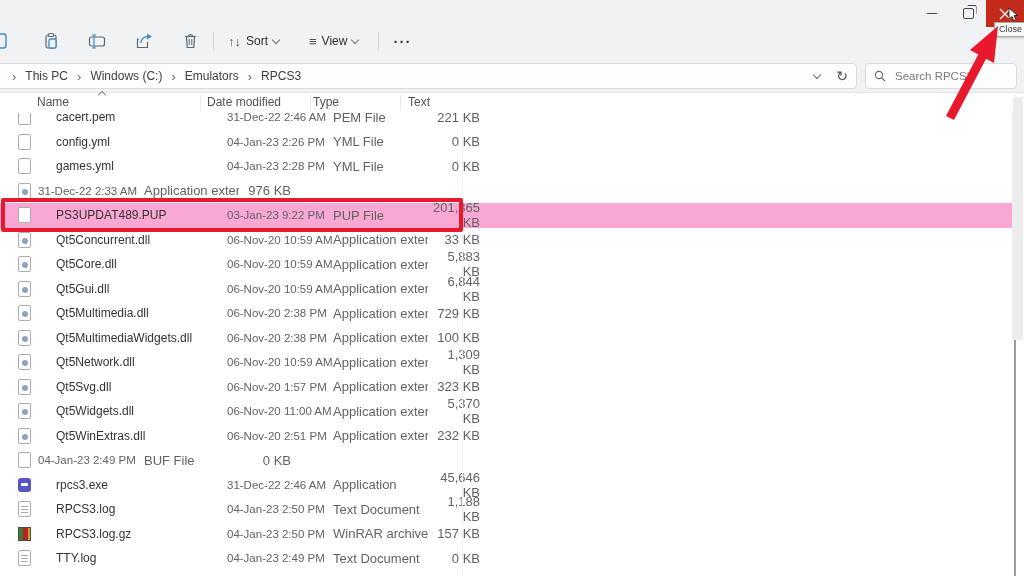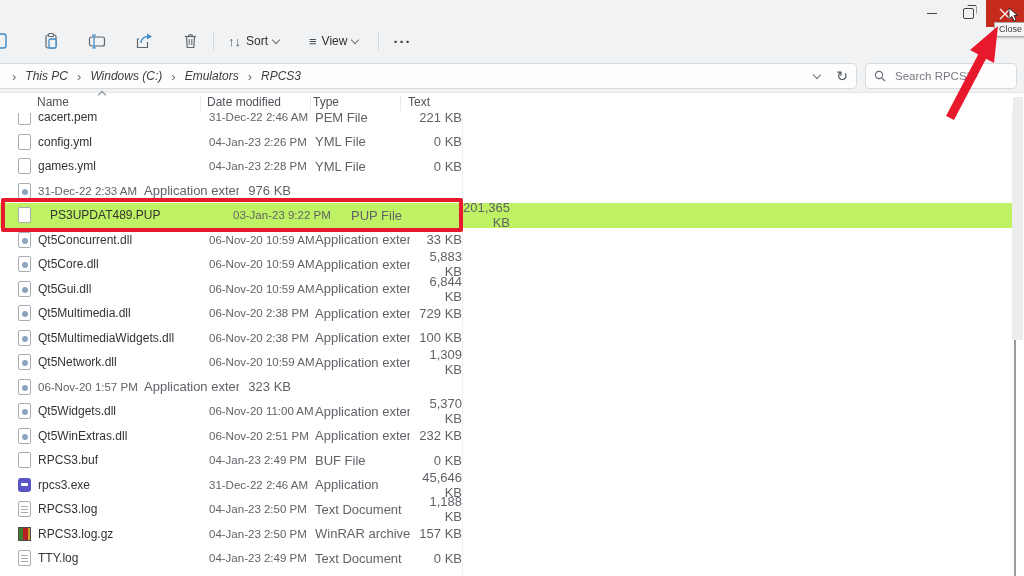--- a/index.html
+++ b/index.html
@@ -25,21 +25,21 @@
   .tb-btn{height:26px;display:flex;align-items:center;justify-content:center;padding:0 8px;color:#2f2f2f;font-size:12px;gap:5px;}
   .tb-sep{width:1px;height:18px;background:#d5d8da;margin:0 6px;}
   .tb-glyph{font-size:13px;color:#44505a;line-height:1;}
   .more-dots{font-size:15px;font-weight:bold;color:#3c3c3c;letter-spacing:1px;}
   .chev-down{width:5px;height:5px;border-left:1px solid #6e6e6e;border-bottom:1px solid #6e6e6e;transform:rotate(-45deg);margin-top:-3px;}
   svg.ticon{display:block;}
 
   
   .addressrow{position:absolute;left:0;top:62px;height:30px;width:1024px;}
   .addressbox{position:absolute;left:-6px;top:1px;width:863px;height:26px;background:#fdfdfd;border:1px solid #d8dbdd;border-radius:4px;box-sizing:border-box;display:flex;align-items:center;padding-left:10px;}
-  .crumb{font-size:12px;color:#3e3e3e;padding:0 2px;white-space:nowrap;font-style:italic;}
+  .crumb{font-size:12px;color:#3e3e3e;padding:0 2px;white-space:nowrap;}
   .crumb-sep{font-size:13px;color:#6d6d6d;padding:0 7px;}
   .addr-tools{position:absolute;right:8px;top:0;height:24px;display:flex;align-items:center;gap:16px;}
   .refresh-glyph{font-size:14px;color:#4e565c;}
   .searchbox{position:absolute;left:865px;top:1px;width:152px;height:26px;background:#fdfdfd;border:1px solid #d8dbdd;border-radius:4px;box-sizing:border-box;display:flex;align-items:center;padding:0 8px;gap:7px;}
   .searchbox input{border:none;outline:none;background:transparent;font-size:11.5px;color:#333;width:110px;font-family:"Liberation Sans",sans-serif;}
   .searchbox input::placeholder{color:#767b80;}
 
   
   .content{position:absolute;left:0;top:93px;width:1024px;height:483px;background:#fff;}
   .list-header{position:absolute;left:0;top:0;width:1013px;height:20px;background:#fff;z-index:5;}
@@ -47,22 +47,22 @@
   .hl-name{left:37px;}
   .hl-date{left:207px;text-align:center;}
   .hl-type{left:313px;}
   .hl-size{left:408px;}
   .sort-asc{position:absolute;left:99px;top:-1px;width:5px;height:5px;border-left:1px solid #81878d;border-top:1px solid #81878d;transform:rotate(45deg);}
   .hdr-sep{position:absolute;top:2px;width:1px;height:16px;background:#e7e9eb;}
   .col-line{position:absolute;left:462px;top:0;width:1px;height:483px;background:#f0f1f2;}
 
   .file-rows{position:absolute;left:0;top:12px;width:1013px;}
   .file-row{position:relative;display:flex;align-items:center;height:24.5px;padding-left:18px;box-sizing:border-box;}
-  .file-row.selected{background:#bef264;gap:12px;}
-  .cell-name{width:171px;display:flex;align-items:flex-start;font-size:12px;color:#333;}
+  .file-row.selected{background:#f9a8d4;}
+  .cell-name{width:171px;display:flex;align-items:flex-start;font-size:12px;color:#333;margin-left:18px;}
   .name-text{overflow:hidden;white-space:nowrap;}
   .cell-date{width:106px;font-size:11.5px;color:#5f6368;}
   .cell-type{width:95px;font-size:13px;color:#5f6368;white-space:nowrap;overflow:hidden;}
   .cell-size{width:52px;font-size:13px;color:#5f6368;text-align:right;}
 
   
   .fi{position:relative;width:13px;height:16px;flex:0 0 13px;margin-right:7px;box-sizing:border-box;}
   .fi-file,.fi-dll,.fi-txt{border:1px solid #a8adb3;border-radius:2px;background:#fff;}
   .fi-txt::after{content:"";position:absolute;left:2px;right:2px;top:4px;height:8px;background:repeating-linear-gradient(#a6abb0 0 1px,transparent 1px 3px);}
   .fi-dll::after{content:"";position:absolute;left:3px;top:5px;width:6px;height:6px;border-radius:50%;background:#8da4bf;}
@@ -278,20 +278,23 @@
     <span class="fi fi-dll"></span>
     <span class="cell-name">
             <span class="name-text">Qt5Network.dll</span>
           </span>
     <span class="cell-date">06-Nov-20 10:59 AM</span>
     <span class="cell-type">Application extens...</span>
     <span class="cell-size">1,309 KB</span>
   </div>
         <div class="file-row">
     <span class="fi fi-dll"></span>
+    <span class="cell-name">
+            <span class="name-text">Qt5Svg.dll</span>
+          </span>
     <span class="cell-date">06-Nov-20 1:57 PM</span>
     <span class="cell-type">Application extens...</span>
     <span class="cell-size">323 KB</span>
   </div>
         <div class="file-row">
     <span class="fi fi-dll"></span>
     <span class="cell-name">
             <span class="name-text">Qt5Widgets.dll</span>
           </span>
     <span class="cell-date">06-Nov-20 11:00 AM</span>
@@ -302,23 +305,20 @@
     <span class="fi fi-dll"></span>
     <span class="cell-name">
             <span class="name-text">Qt5WinExtras.dll</span>
           </span>
     <span class="cell-date">06-Nov-20 2:51 PM</span>
     <span class="cell-type">Application extens...</span>
     <span class="cell-size">232 KB</span>
   </div>
         <div class="file-row">
     <span class="fi fi-file"></span>
-    <span class="cell-name">
-            <span class="name-text">RPCS3.buf</span>
-          </span>
     <span class="cell-date">04-Jan-23 2:49 PM</span>
     <span class="cell-type">BUF File</span>
     <span class="cell-size">0 KB</span>
   </div>
         <div class="file-row">
     <span class="fi fi-exe"></span>
     <span class="cell-name">
             <span class="name-text">rpcs3.exe</span>
           </span>
     <span class="cell-date">31-Dec-22 2:46 AM</span>

